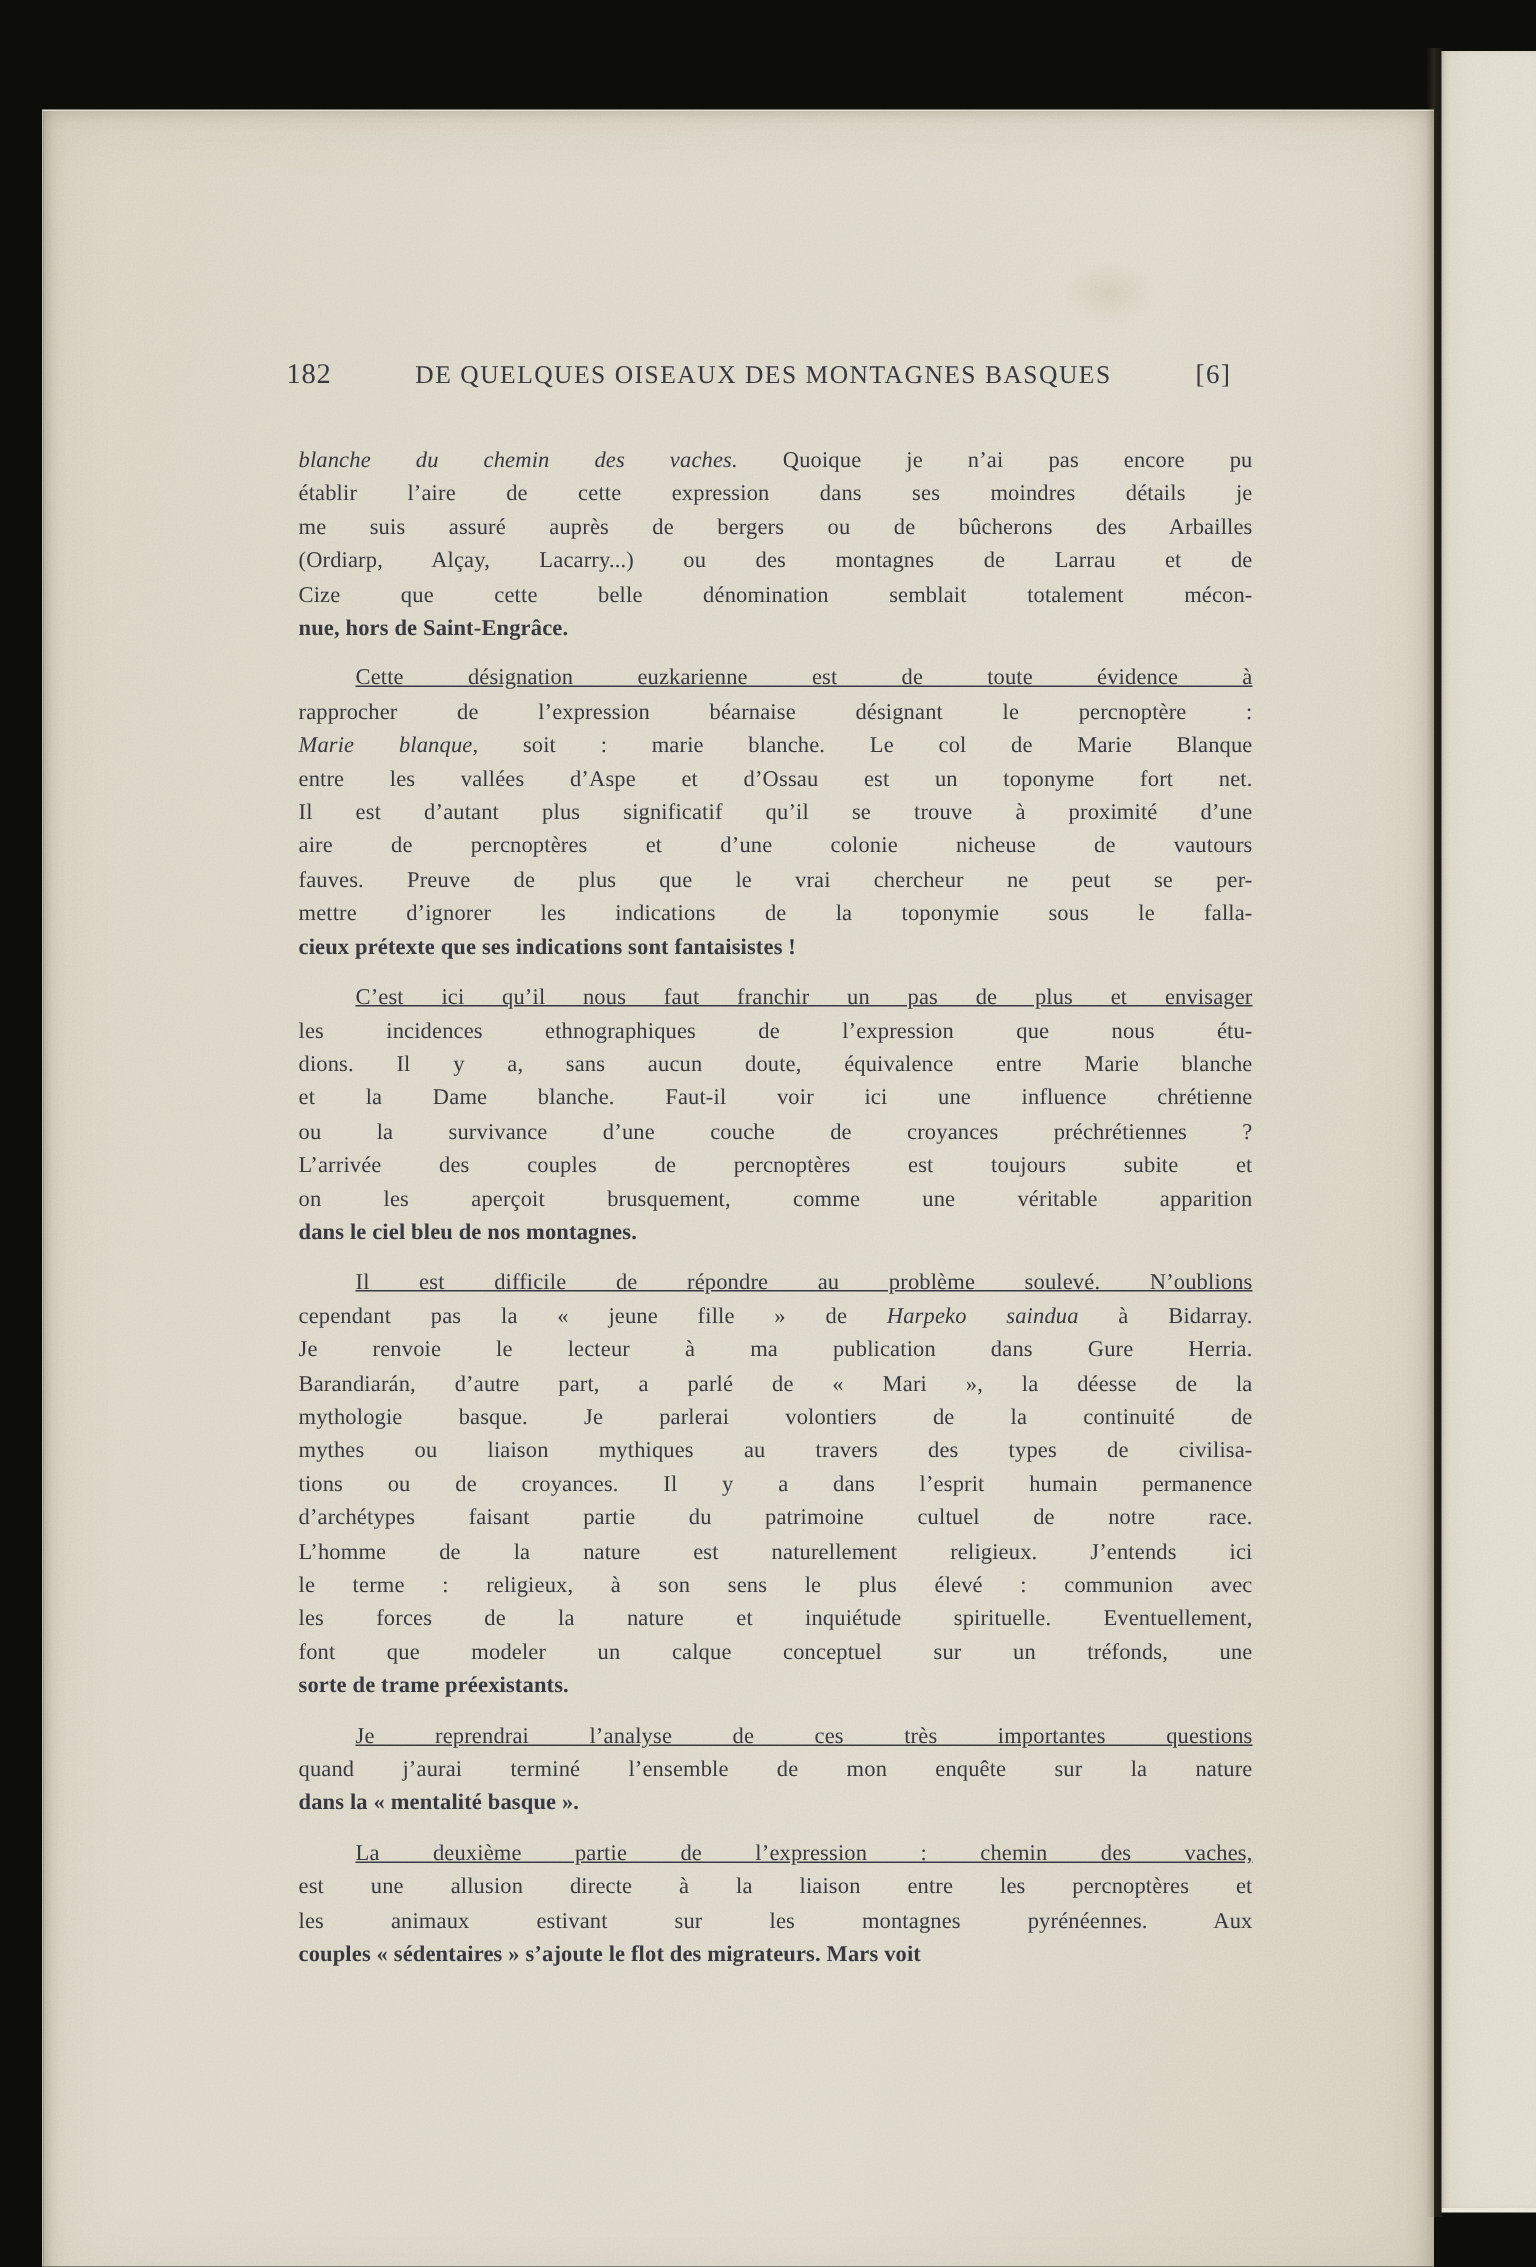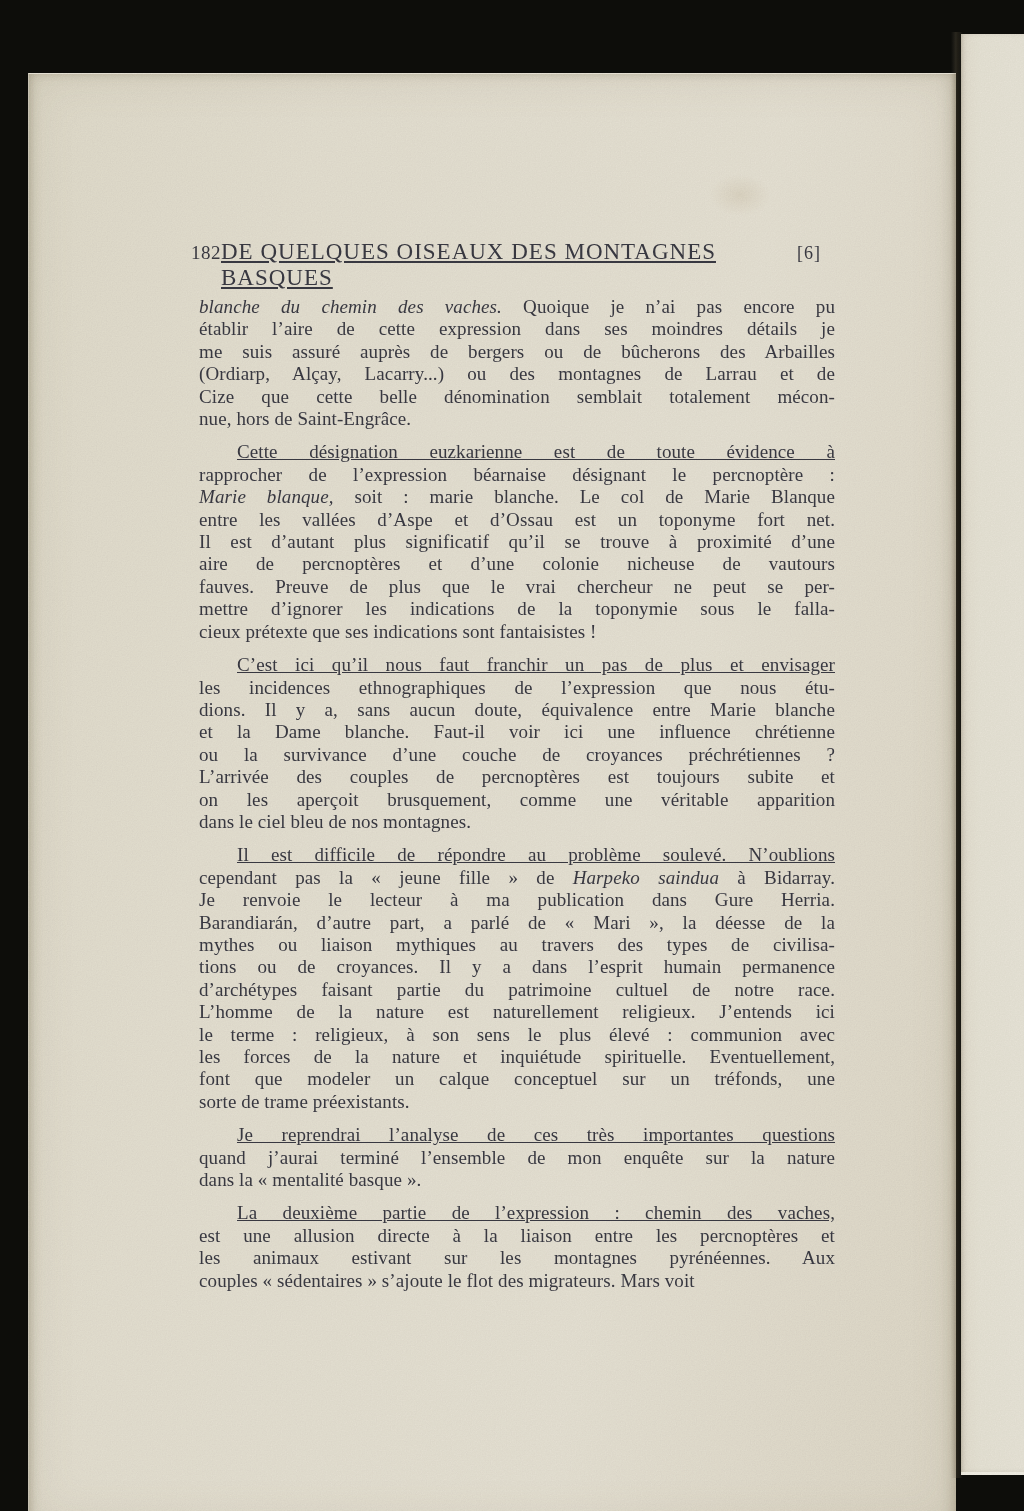--- a/index.html
+++ b/index.html
@@ -67,38 +67,38 @@
   .page-header{
     position:absolute;
     left:162px; top:165px;
     width:630px;
     display:flex;
     justify-content:space-between;
     align-items:baseline;
     color:var(--ink);
   }
   .folio{font-size:19px;letter-spacing:0.5px;}
-  .running-title{font-size:23px;letter-spacing:1px;text-decoration:underline;}
+  .running-title{font-size:17px;letter-spacing:1px;}
   .page-ref{font-size:18px;letter-spacing:1px;}
   
   .text-block{
     position:absolute;
     left:170px; top:222px;
     width:636px;
-    font-size:19px;
+    font-size:15px;
     line-height:22.4px;
     color:var(--ink);
     letter-spacing:0.1px;
   }
   .para + .para{margin-top:11px;}
   .line{
     text-align:justify;
     text-align-last:justify;
   }
-  .line-last{text-align-last:left;}
+  .line-last{text-align-last:left;font-weight:bold;}
   .indent-first{text-indent:38px;text-decoration:underline;}
   .it{font-style:italic;}
   
   .grain{
     position:absolute;
     left:0; top:0;
     z-index:5;
     pointer-events:none;
   }
 </style>
@@ -142,20 +142,21 @@
         <div class="line"><span>ou la survivance d’une couche de croyances préchrétiennes ?</span></div>
         <div class="line"><span>L’arrivée des couples de percnoptères est toujours subite et</span></div>
         <div class="line"><span>on les aperçoit brusquement, comme une véritable apparition</span></div>
         <div class="line line-last"><span>dans le ciel bleu de nos montagnes.</span></div>
       </div>
       <div class="para">
         <div class="line indent-first"><span>Il est difficile de répondre au problème soulevé. N’oublions</span></div>
         <div class="line"><span>cependant pas la « jeune fille » de </span><span class="it">Harpeko saindua</span><span> à Bidarray.</span></div>
         <div class="line"><span>Je renvoie le lecteur à ma publication dans Gure Herria.</span></div>
         <div class="line"><span>Barandiarán, d’autre part, a parlé de « Mari », la déesse de la</span></div>
+        <div class="line"><span>mythologie basque. Je parlerai volontiers de la continuité de</span></div>
         <div class="line"><span>mythes ou liaison mythiques au travers des types de civilisa-</span></div>
         <div class="line"><span>tions ou de croyances. Il y a dans l’esprit humain permanence</span></div>
         <div class="line"><span>d’archétypes faisant partie du patrimoine cultuel de notre race.</span></div>
         <div class="line"><span>L’homme de la nature est naturellement religieux. J’entends ici</span></div>
         <div class="line"><span>le terme : religieux, à son sens le plus élevé : communion avec</span></div>
         <div class="line"><span>les forces de la nature et inquiétude spirituelle. Eventuellement,</span></div>
         <div class="line"><span>font que modeler un calque conceptuel sur un tréfonds, une</span></div>
         <div class="line line-last"><span>sorte de trame préexistants.</span></div>
       </div>
       <div class="para">

